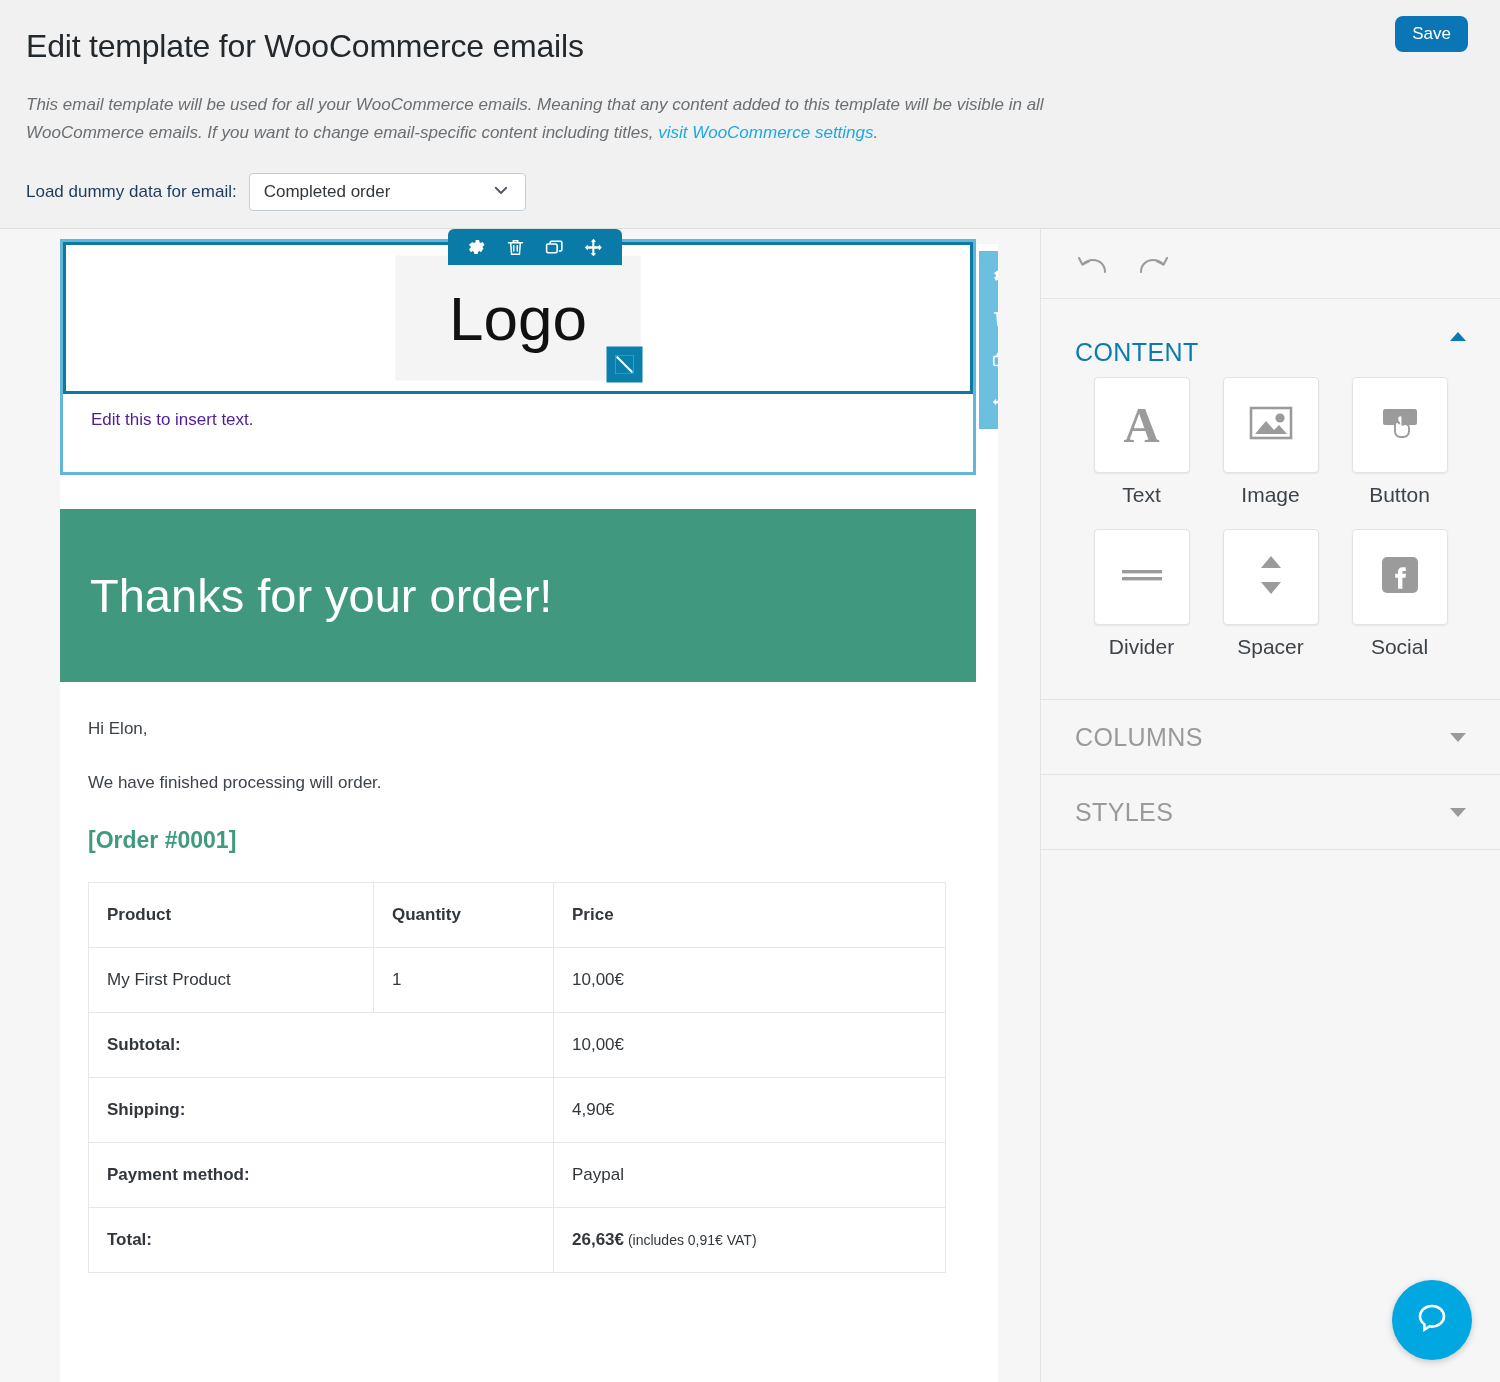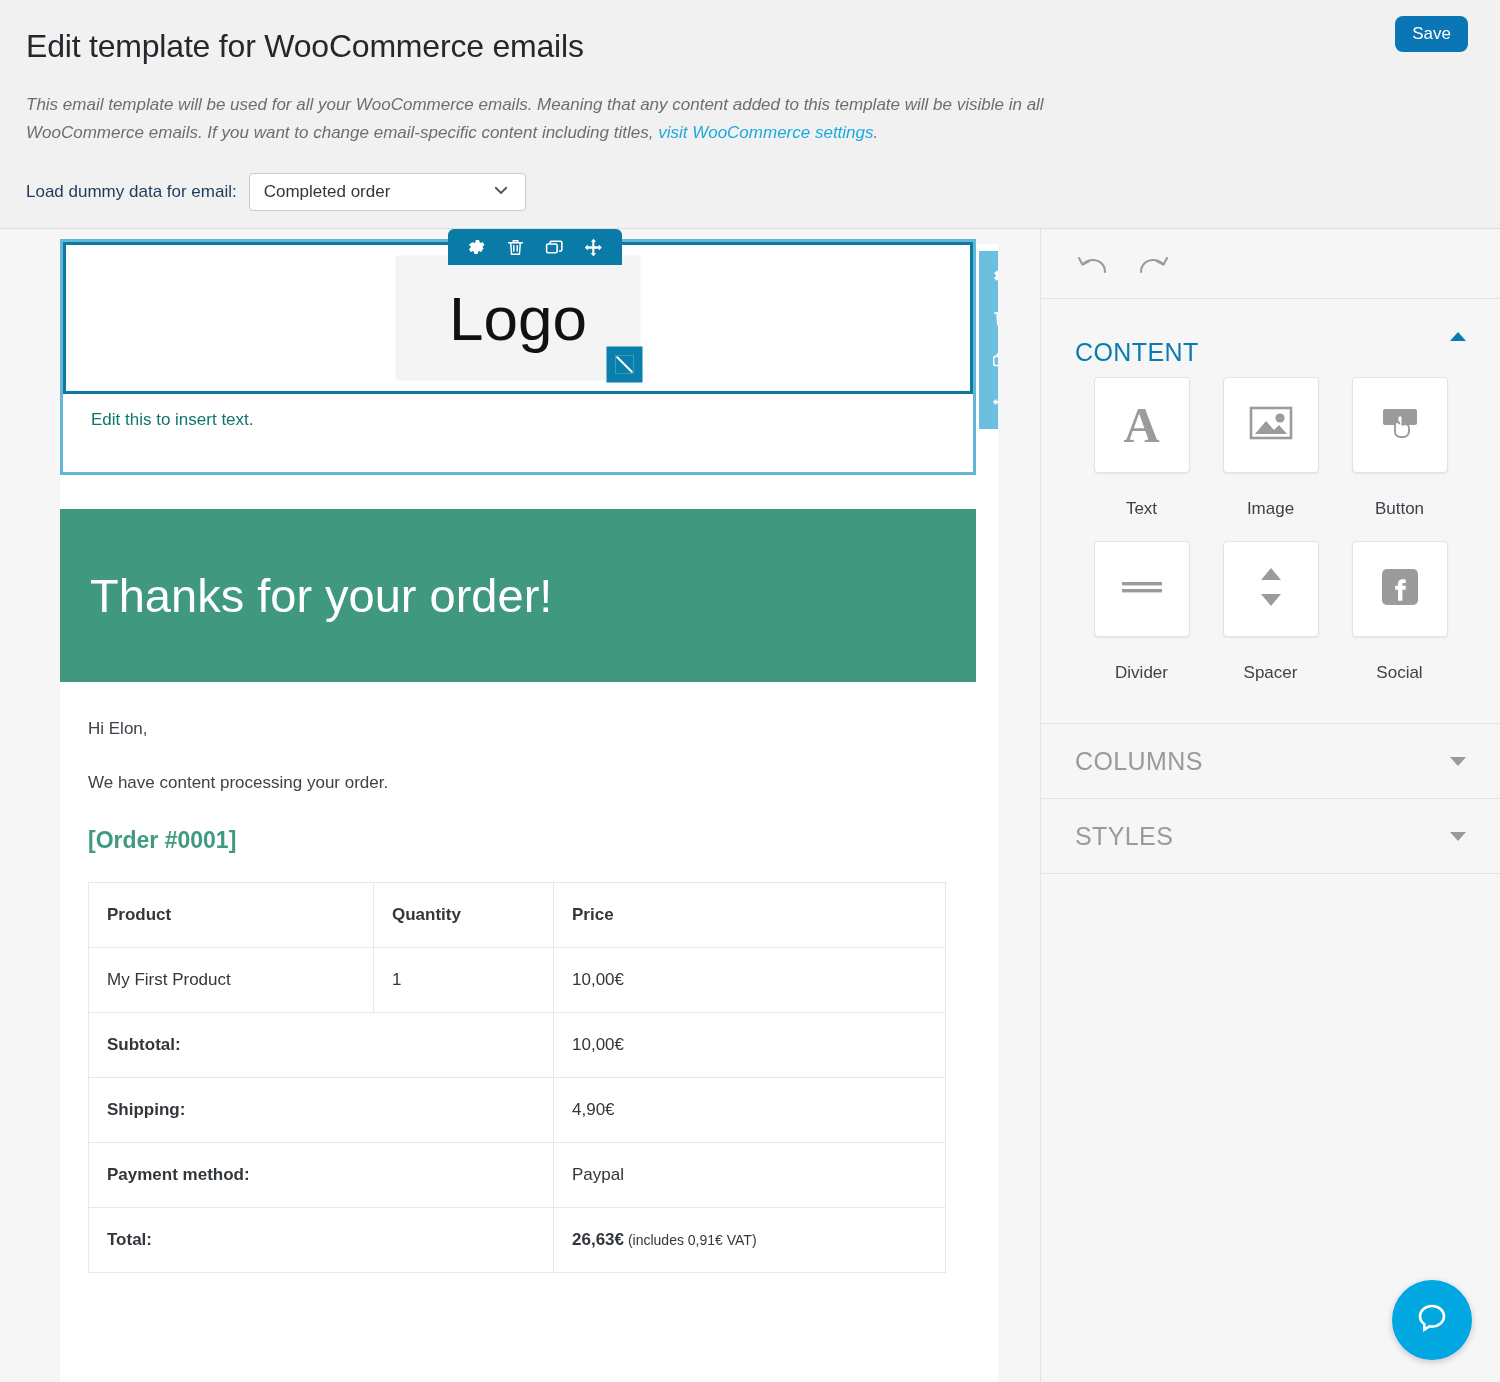--- a/index.html
+++ b/index.html
@@ -149,21 +149,21 @@
     align-items: center;
     justify-content: center;
   }
   #text-block {
     height: 78px;
     background: #ffffff;
     padding: 16px 28px;
   }
   #text-block-copy {
     font-size: 17px;
-    color: #0f766e;
+    color: #4c1d95;
   }
 
   
   #block-toolbar {
     position: absolute;
     left: 448px; top: 0px;
     height: 36px;
     background: #0a7ba6;
     border-top-left-radius: 6px;
     border-top-right-radius: 6px;
@@ -305,22 +305,22 @@
     width: 96px; height: 96px;
     background: #ffffff;
     border: 1px solid #e2e2e2;
     border-radius: 4px;
     box-shadow: 0 1px 2px rgba(0,0,0,0.07);
     display: flex;
     align-items: center;
     justify-content: center;
   }
   .widget-label {
-    margin-top: 26px;
-    font-size: 17px;
+    margin-top: 10px;
+    font-size: 21px;
     color: #3c434a;
   }
   .glyph-A {
     font-family: "Liberation Serif", serif;
     font-size: 50px;
     font-weight: bold;
     color: #9b9b9b;
     line-height: 1;
   }
 
@@ -443,21 +443,21 @@
           </svg>
       </span>
     </div>
 
     <div id="hero-band">
       <span id="hero-title">Thanks for your order!</span>
     </div>
 
     <div id="order-body">
       <p class="body-para">Hi Elon,</p>
-      <p class="body-para">We have content processing your order.</p>
+      <p class="body-para">We have finished processing will order.</p>
       <div id="order-heading">[Order #0001]</div>
 
       <table id="order-table">
         <thead>
           <tr>
             <th class="col-product">Product</th>
             <th class="col-qty">Quantity</th>
             <th>Price</th>
           </tr>
         </thead>

